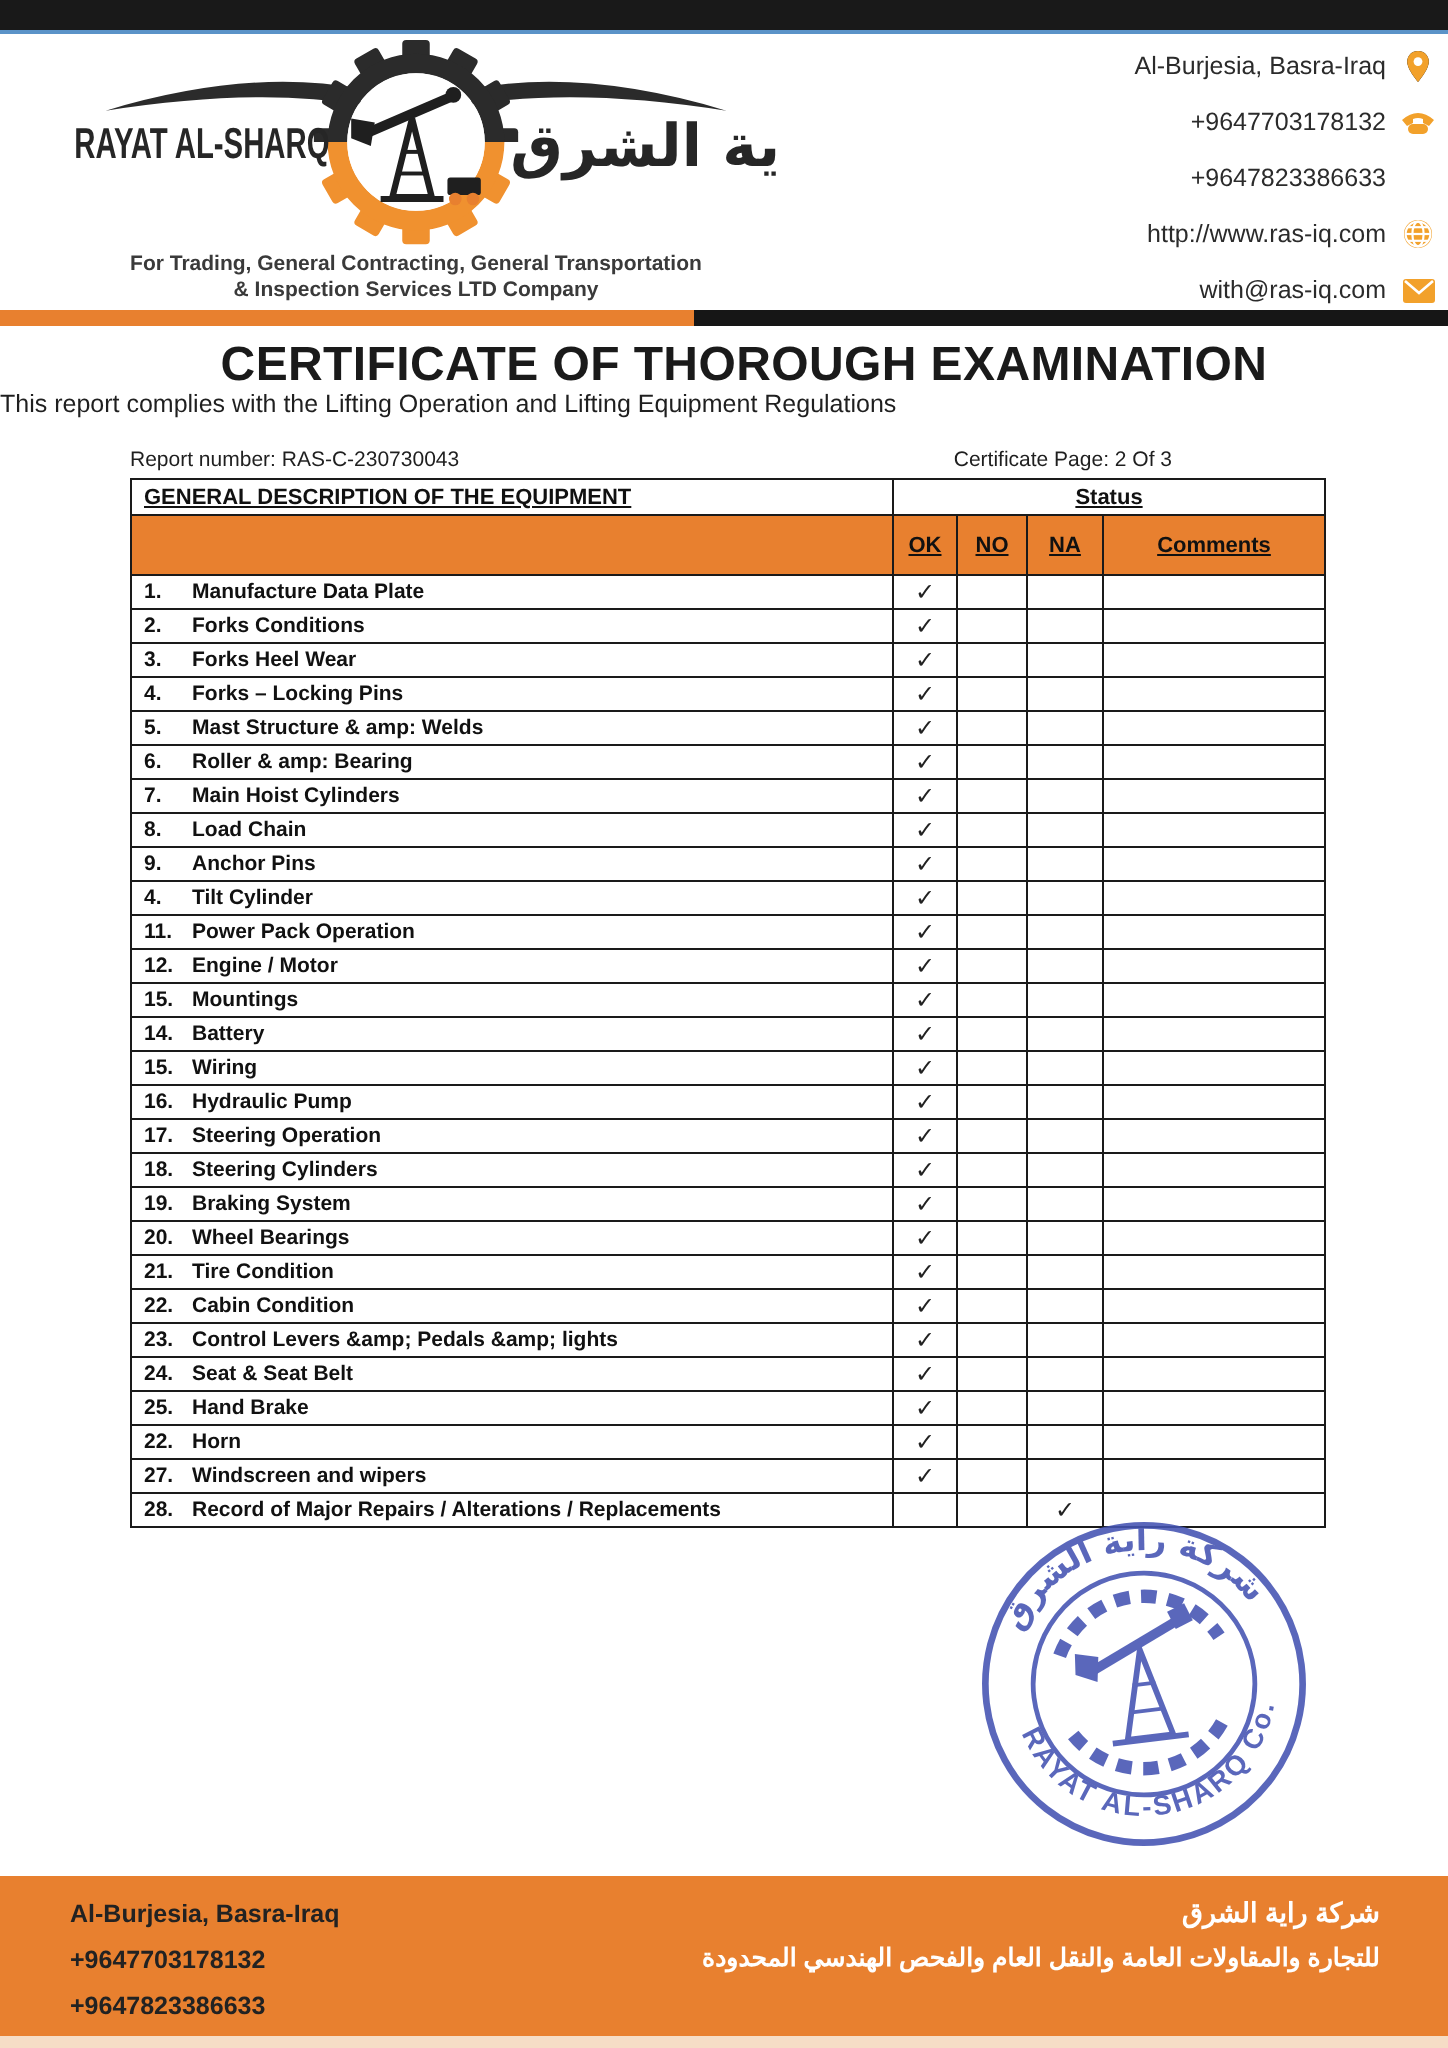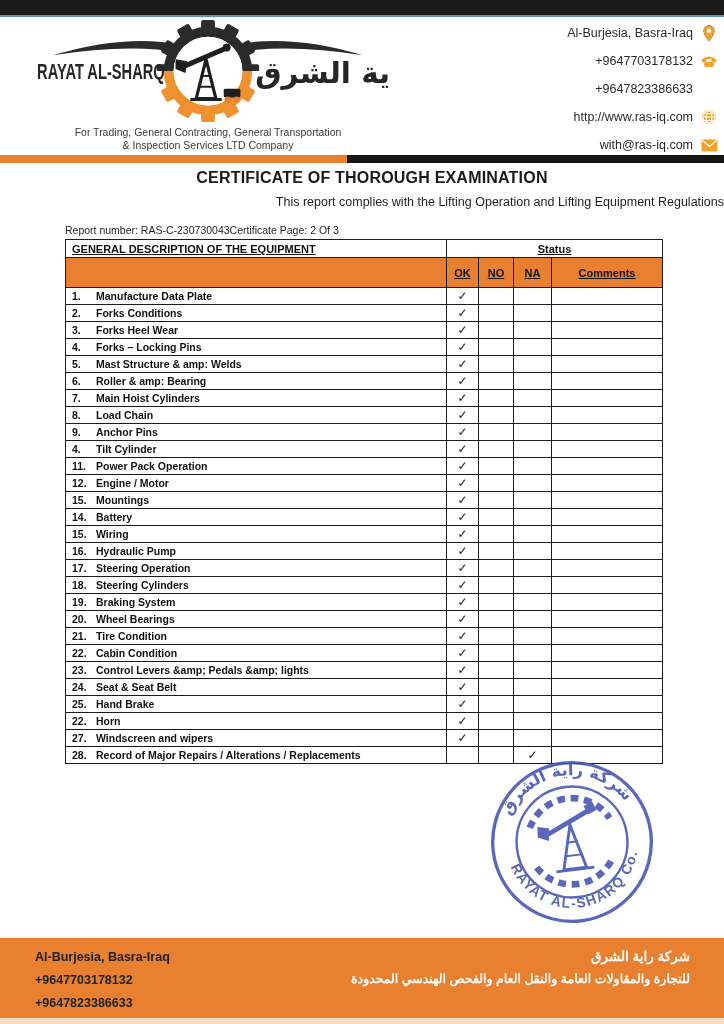--- a/index.html
+++ b/index.html
@@ -8,37 +8,37 @@
   #page {
     position:relative; width:724px; height:1024px; background:#ffffff;
     margin:0 auto; overflow:hidden;
   }
   
   .topbar { position:absolute; left:0; top:0; width:724px; height:17px;
     background:#191919; border-bottom:2px solid #5b93c8; }
   
   .logo-wrap { position:absolute; left:28px; top:18px; width:360px; height:110px; }
   .tagline { position:absolute; left:28px; top:126px; width:360px; text-align:center;
-    font-size:10.5px; font-weight:normal; color:#3a3a3a; line-height:13px; }
+    font-size:10.5px; font-weight:bold; color:#3a3a3a; line-height:13px; }
   .contacts { position:absolute; right:6px; top:22px; width:260px; }
   .contact-line { display:flex; justify-content:flex-end; align-items:center;
     height:22px; margin-bottom:6px; font-size:12.5px; color:#2b2b2b; }
   .contact-line .txt { margin-right:7px; }
   .contact-line .ico { width:18px; height:18px; display:flex; align-items:center; justify-content:center; }
   
   .divider-orange { position:absolute; left:0; top:155px; width:347px; height:8px; background:#E8802F; }
   .divider-black  { position:absolute; left:347px; top:155px; width:377px; height:8px; background:#161616; }
   
   .doc-title { position:absolute; left:0; top:169px; width:724px; text-align:center;
-    font-size:16px; font-weight:bold; color:#1a1a1a; letter-spacing:0.2px;padding-left:20px; }
-  .doc-subtitle { position:absolute; left:0; top:195px; width:724px; text-align:right;
+    font-size:24px; font-weight:bold; color:#1a1a1a; letter-spacing:0.2px;padding-left:20px; }
+  .doc-subtitle { position:absolute; left:0; top:195px; width:724px; text-align:left;
     font-size:12.5px; color:#1f1f1f; }
   
   .meta-row { position:absolute; left:65px; top:224px; width:521px; display:flex;
-    justify-content:flex-start; font-size:10.5px; color:#1f1f1f; }
+    justify-content:space-between; font-size:10.5px; color:#1f1f1f; }
   
   .tbl-wrap { position:absolute; left:65px; top:239px; width:597px; }
   table { border-collapse:collapse; width:597px; table-layout:fixed; }
   td, th { border:1px solid #1a1a1a; overflow:hidden; white-space:nowrap; }
   th { height:18px; font-size:11px; color:#111;text-decoration:underline; }
   th.desc-h { text-align:left; padding-left:6px; }
   th.status-h { text-align:center; }
   tr.orange-row th { background:#E8802F; height:30px; }
   tbody td { height:17px; font-size:10.5px; font-weight:bold; color:#111; }
   td.desc-cell { padding-left:6px; }

